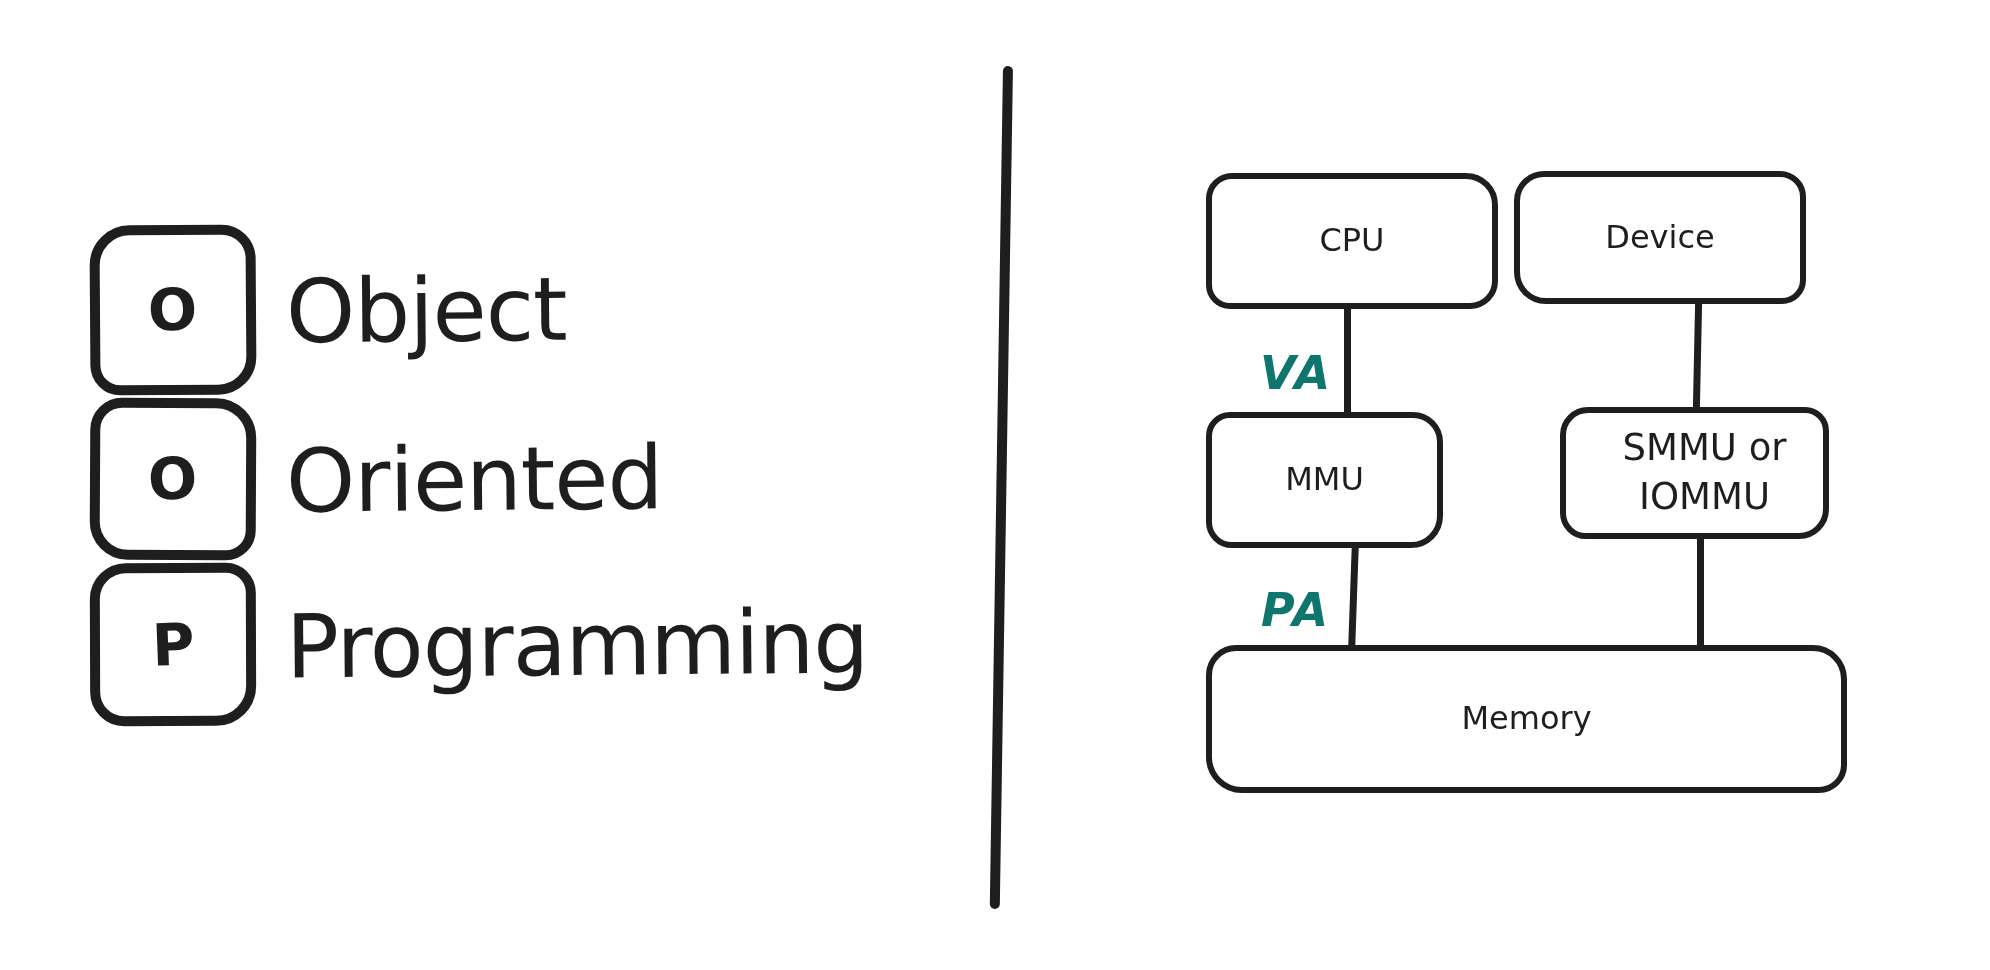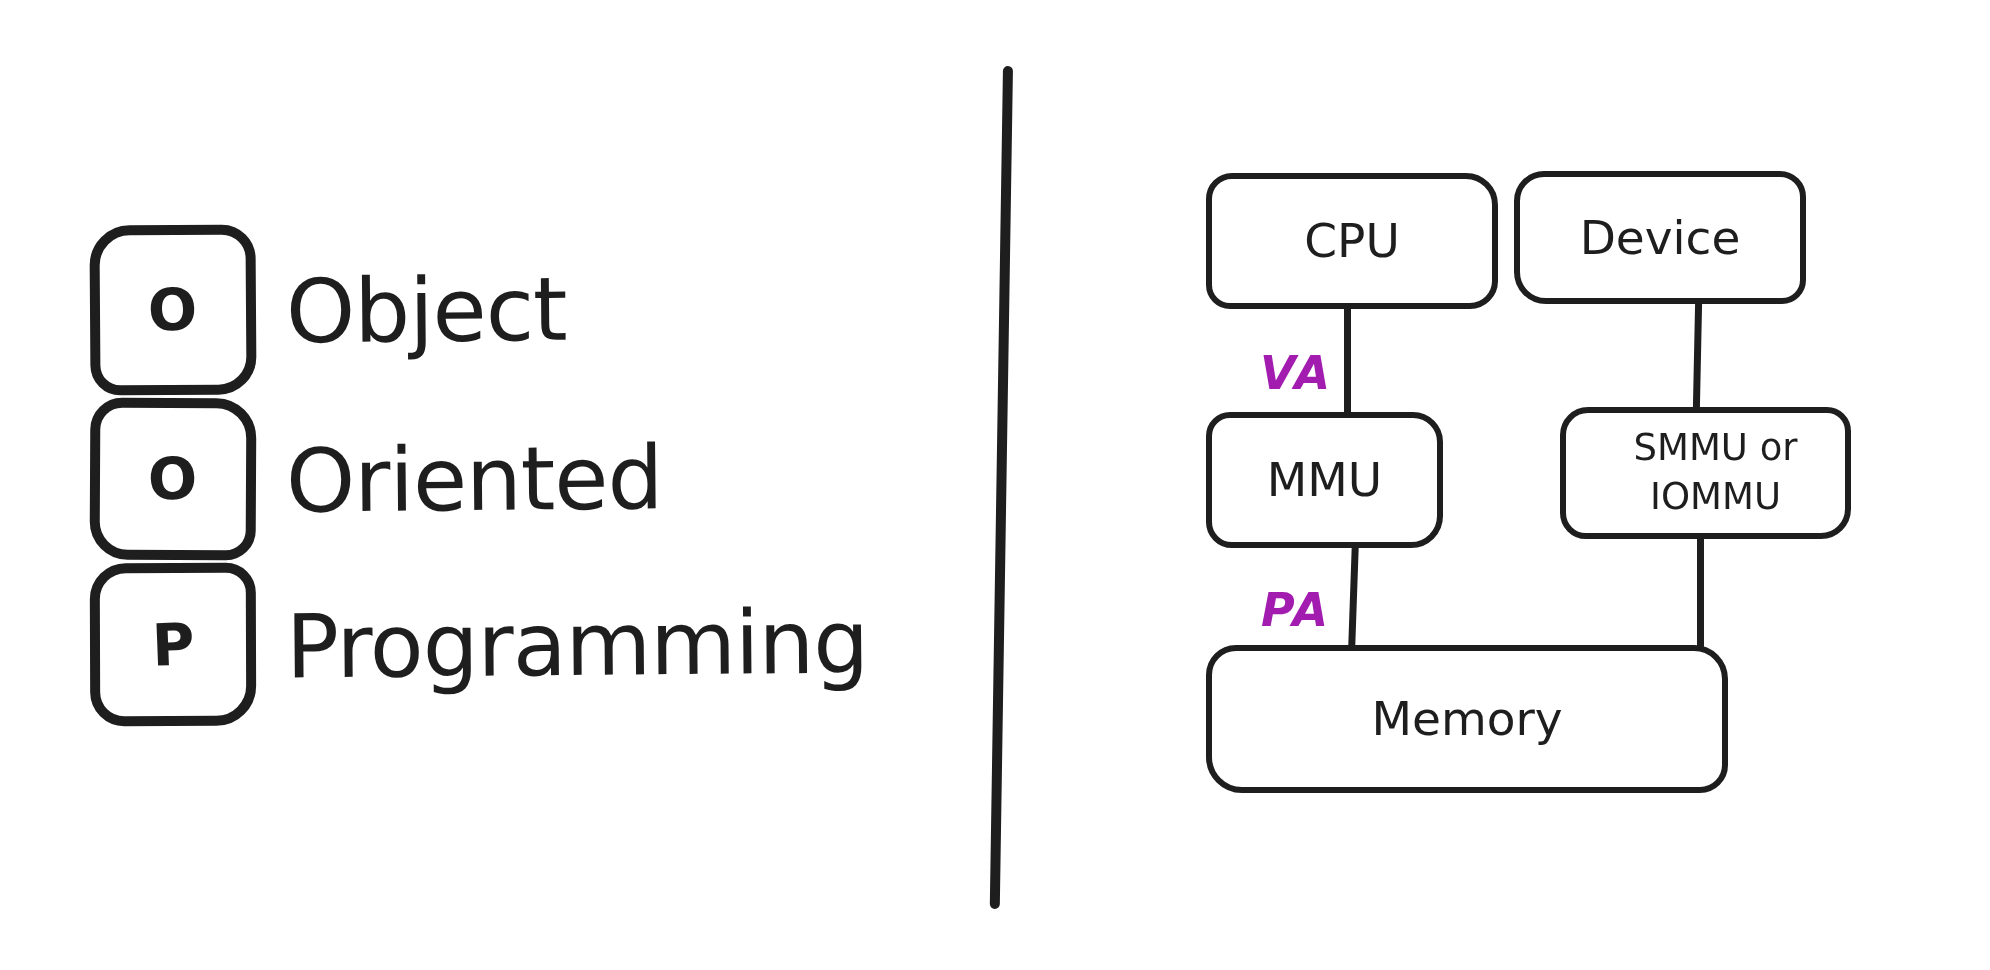--- a/index.html
+++ b/index.html
@@ -59,47 +59,47 @@
   }
 
   
   .node {
     position: absolute;
     box-sizing: border-box;
     border: 6px solid #1e1e1e;
     background: #ffffff;
     display: flex; flex-direction: column;
     align-items: center; justify-content: center;
-    font-size: 47px;
+    font-size: 32px;
     text-align: center;
     line-height: 1.3;
   }
   .node-cpu    { left: 1206px; top: 173px; width: 292px; height: 136px; border-radius: 26px 32px 28px 24px; }
   .node-device { left: 1514px; top: 171px; width: 292px; height: 133px; border-radius: 30px 26px 24px 32px; }
   .node-mmu    { left: 1206px; top: 412px; width: 237px; height: 136px; border-radius: 24px 30px 32px 26px; }
-  .node-smmu   { left: 1560px; top: 407px; width: 291px; height: 132px; border-radius: 28px 24px 30px 26px; font-size: 37px; line-height: 1.32; padding-left: 20px; }
-  .node-memory { left: 1206px; top: 645px; width: 522px; height: 148px; border-radius: 30px 34px 28px 36px; }
+  .node-smmu   { left: 1560px; top: 407px; width: 269px; height: 132px; border-radius: 28px 24px 30px 26px; font-size: 37px; line-height: 1.32; padding-left: 20px; }
+  .node-memory { left: 1206px; top: 645px; width: 641px; height: 148px; border-radius: 30px 34px 28px 36px; }
 
   .edge {
     position: absolute;
     width: 7px;
     background: #1e1e1e;
     border-radius: 4px;
   }
   .edge-cpu-mmu     { left: 1344px; top: 304px; height: 112px; }
   .edge-device-smmu { left: 1694px; top: 300px; height: 111px; transform: rotate(1.2deg); }
   .edge-mmu-mem     { left: 1350px; top: 543px; height: 106px; transform: rotate(2deg); }
   .edge-smmu-mem    { left: 1697px; top: 534px; height: 115px; }
 
   .edge-label {
     position: absolute;
     font-size: 46px;
     font-weight: bold;
     font-style: italic;
-    color: #a21caf;
+    color: #0f766e;
     letter-spacing: 2px;
   }
   .label-va { left: 1260px; top: 346px; }
   .label-pa { left: 1261px; top: 583px; font-style: italic; }
 </style>
 </head>
 <body>
 
 <div class="stage">
 

